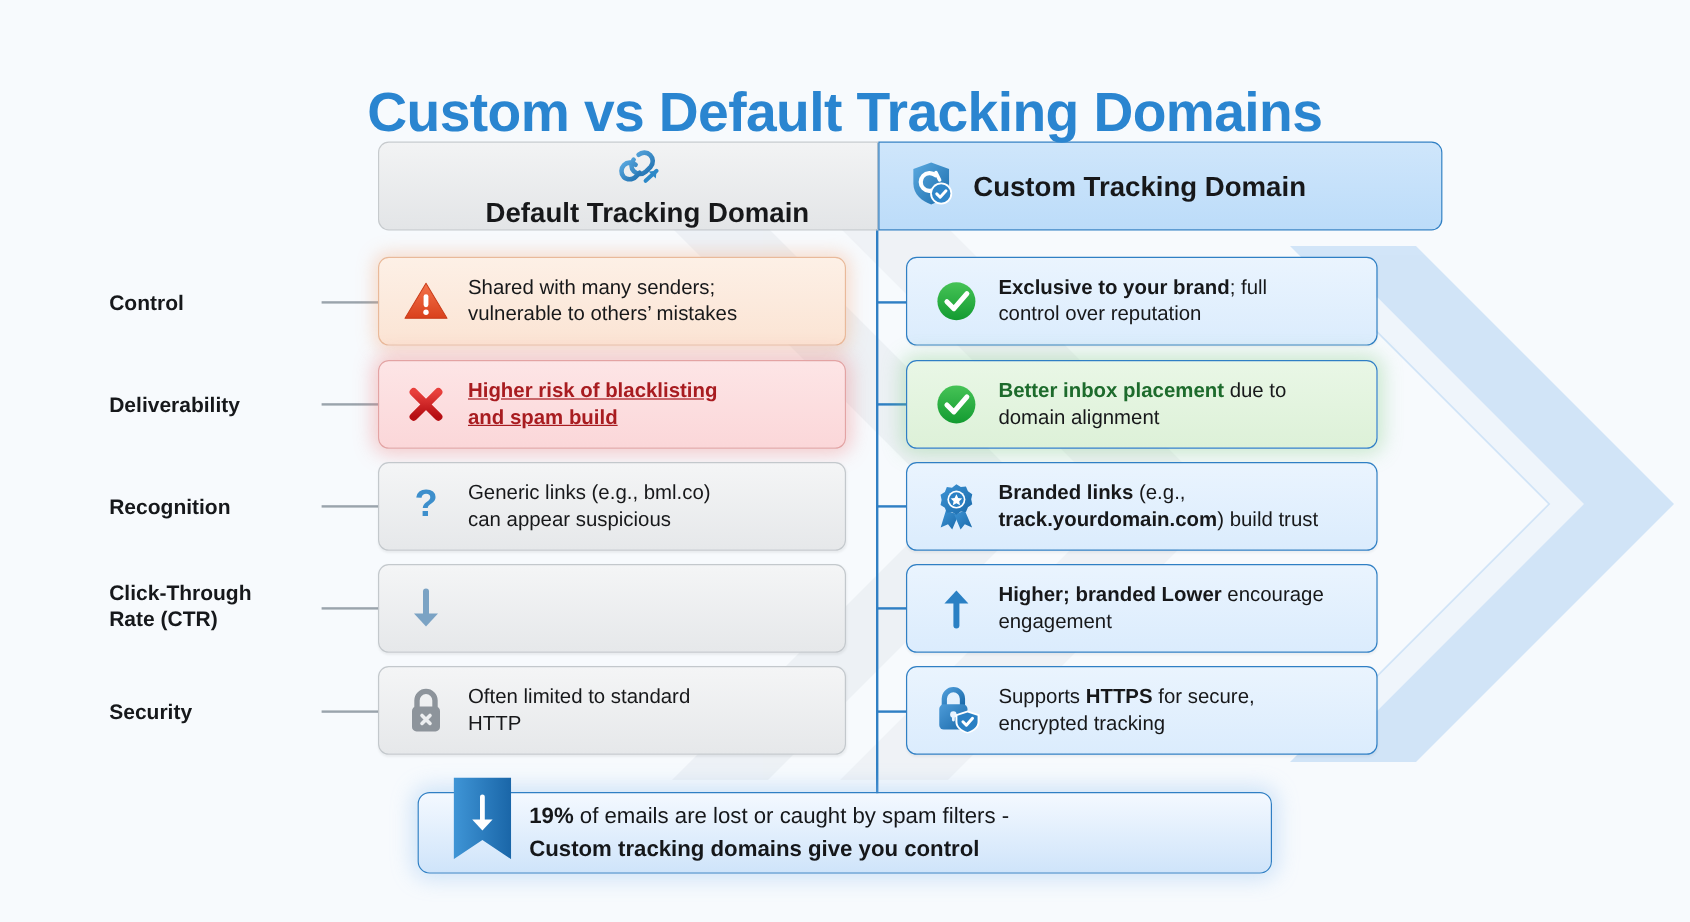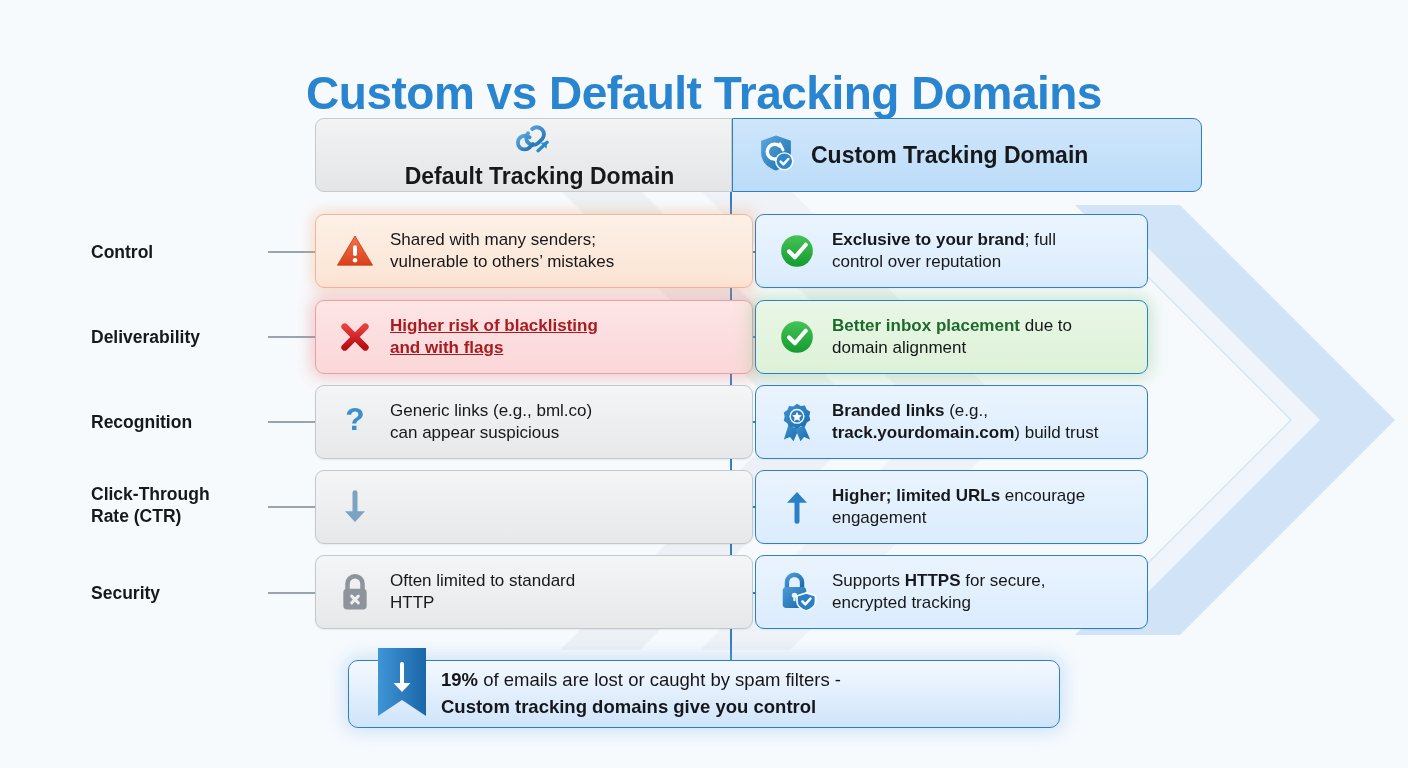--- a/index.html
+++ b/index.html
@@ -61,21 +61,21 @@
     position:absolute;height:1.6px;background:#2f7fc4;z-index:3;
     left:731px;width:24px;
   }
 
   
   .card{
     position:absolute;box-sizing:border-box;height:74px;
     display:flex;align-items:center;z-index:4;
     border-radius:9px;
   }
-  .card-left{left:315px;width:438px;padding:0 8px 0 14px;
+  .card-left{left:315px;width:390px;padding:0 8px 0 14px;
     border:1px solid #c3c8cc;
     background:linear-gradient(180deg,#f4f5f6 0%,#e6e8ea 100%);
     box-shadow:0 1px 2px rgba(0,0,0,.06);
   }
   .card-right{left:755px;width:393px;padding:0 12px 0 16px;
     border:1px solid #2f7fc4;
     background:linear-gradient(180deg,#eaf4fe 0%,#dbecfd 100%);
     box-shadow:0 1px 2px rgba(0,0,0,.05);
   }
   .card-left.tone-warn{
@@ -236,21 +236,21 @@
             <linearGradient id="xg" x1="0" y1="0" x2="0" y2="1">
           <stop offset="0" stop-color="#e8403c"></stop>
               <stop offset="1" stop-color="#b50d12"></stop>
             </linearGradient>
           </defs>
         <path d="M11 11 L37 37 M37 11 L11 37" stroke="url(#xg)" stroke-width="8.5" stroke-linecap="round"></path>
       </svg>
     </span>
     <span class="card-text">
       <span class="t-red">Higher risk of blacklisting</span><br>
-      <span class="t-red">and with flags</span>
+      <span class="t-red">and spam build</span>
     </span>
   </div>
 
   <div class="card card-right tone-good" style="top:300px">
     <span class="card-icon">
       <svg width="40" height="40" viewBox="0 0 48 48">
         <circle cx="24" cy="24" r="19" fill="url(#gg)"></circle>
         <path d="M14.5 24.5 l7 7 l13-15" fill="none" stroke="#fff" stroke-width="5" stroke-linecap="round" stroke-linejoin="round"></path>
       </svg>
     </span>
@@ -314,21 +314,21 @@
   </div>
 
   <div class="card card-right" style="top:470px">
     <span class="card-icon">
       <svg width="40" height="40" viewBox="0 0 48 48">
         <path d="M24 41 V15" stroke="#2a80c4" stroke-width="6" stroke-linecap="round"></path>
         <path d="M24 6 l-12 13 h24 z" fill="#2a80c4"></path>
       </svg>
     </span>
     <span class="card-text">
-      <b>Higher; limited URLs</b><span> encourage</span><br>
+      <b>Higher; branded Lower</b><span> encourage</span><br>
       <span>engagement</span>
     </span>
   </div>
 
   <div class="rowlabel" style="top:582px">Security</div>
   <div class="conn-left" style="top:592px"></div>
   <div class="conn-right" style="top:592px"></div>
 
   <div class="card card-left" style="top:555px">
     <span class="card-icon">

